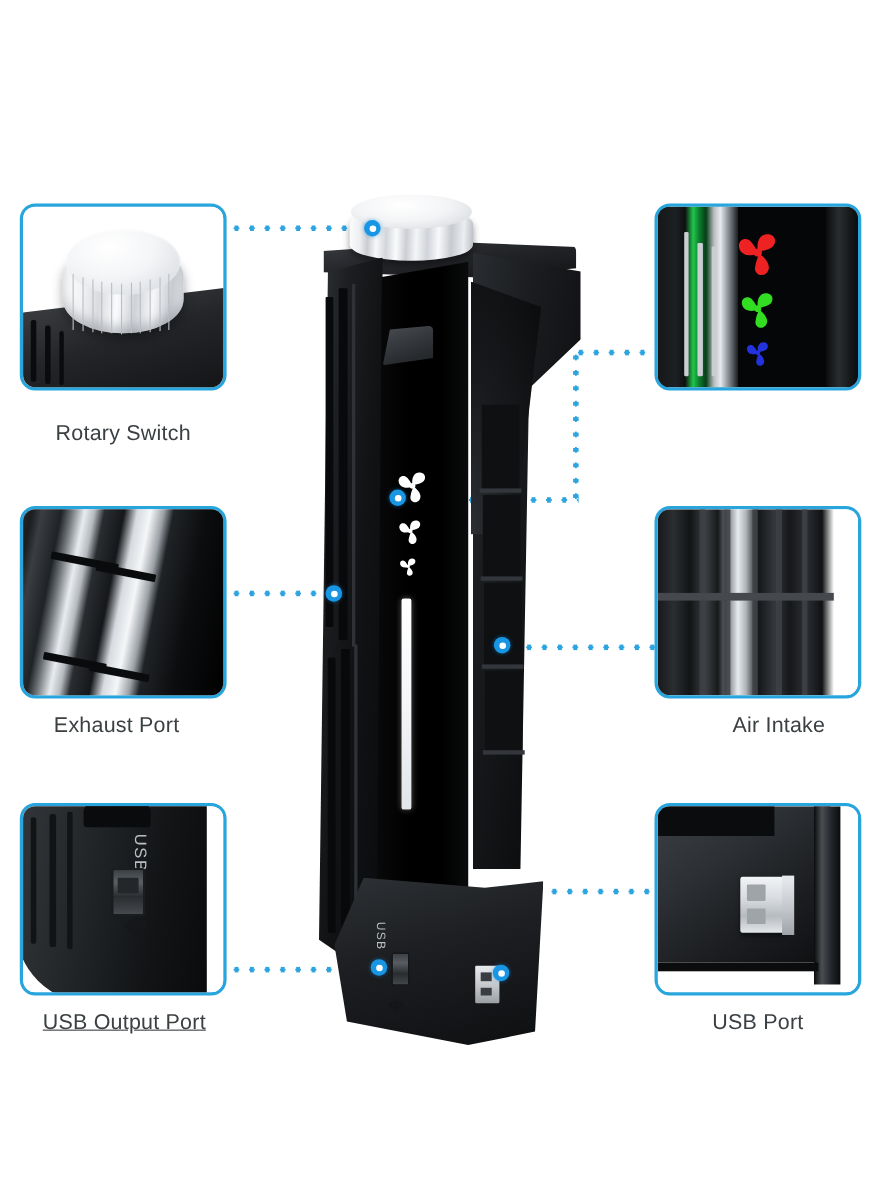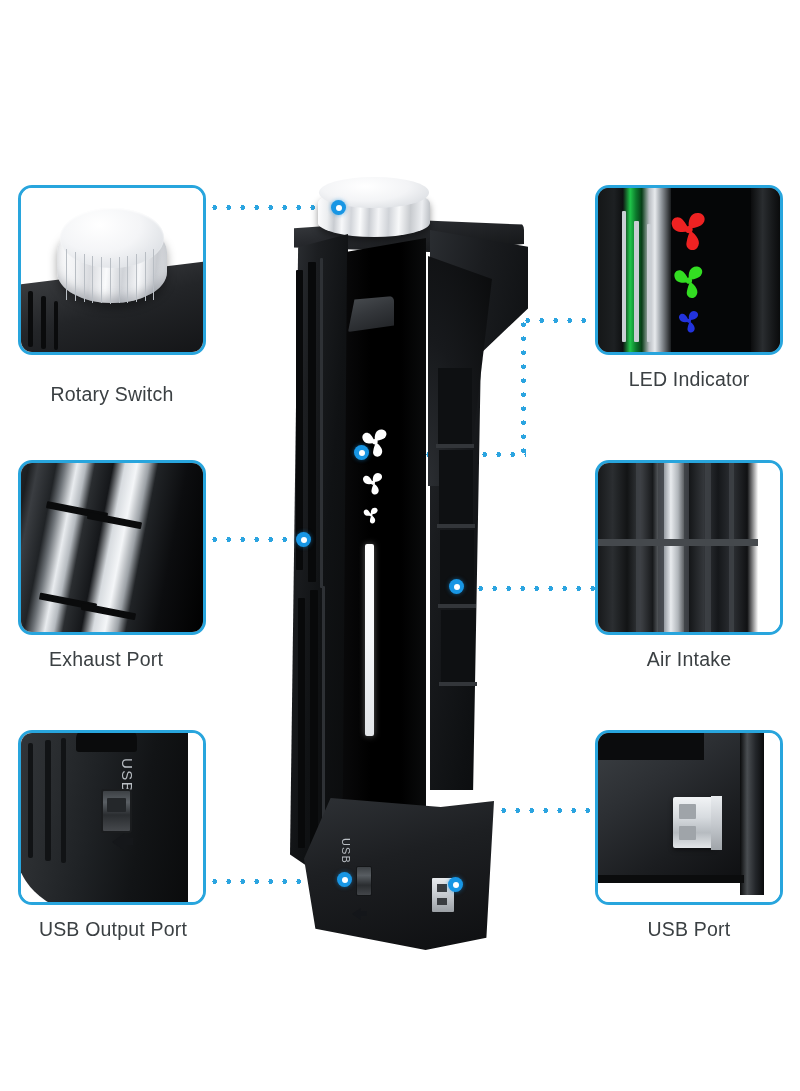--- a/index.html
+++ b/index.html
@@ -23,21 +23,21 @@
   .clabel {
     position: absolute;
     width: 100%;
     text-align: center;
     color: #3b4043;
     font-size: 19.5px;
     font-weight: 400;
     letter-spacing: .2px;
     white-space: nowrap;
   }
-  .clabel.lefty { text-align: left; padding-left: 2px; }
+  .clabel.lefty { text-align: left; padding-left: 2px; text-decoration: underline; }
 
   
   .dotrow {
     position: absolute; height: 5px;
     background-image: radial-gradient(circle closest-side, #2ba4e0 100%, transparent 100%);
     background-size: 14px 5px; background-repeat: repeat-x;
     background-position: 0 50%;
   }
   .dotcol {
     position: absolute; width: 5px;
@@ -332,37 +332,36 @@
             <g fill="#2233dd">
               <path d="M32 30 C30 20 34 10 44 11 C52 12 54 21 47 26 C42 29 36 30 32 30 Z"></path>
               <path d="M32 33 C24 36 13 35 11 26 C9 18 18 13 24 19 C28 23 31 29 32 33 Z"></path>
               <path d="M34 33 C41 38 48 47 42 54 C36 60 27 55 29 47 C30 41 32 36 34 33 Z"></path>
               <circle cx="32" cy="31.5" r="4.5"></circle>
             </g>
           </svg>
         </span>
       </div>
     </div>
-    <div class="clabel" style="top:183px;">LED Indicator</div>
   </div>
 
   <div class="callout" style="left:18px; top:460px; width:176px; height:220px;">
     <div class="cbox" style="width:188px; height:175px;">
       <div class="photo">
         <div class="ex-bg"></div>
         <div class="ex-rib" style="left:14%; top:26%; width:34%; height:7px;"></div>
         <div class="ex-rib" style="left:36%; top:32%; width:30%; height:7px;"></div>
         <div class="ex-rib" style="left:10%; top:80%; width:32%; height:7px;"></div>
         <div class="ex-rib" style="left:33%; top:86%; width:30%; height:7px;"></div>
       </div>
     </div>
     <div class="clabel" style="top:188px;">Exhaust Port</div>
   </div>
 
-  <div class="callout" style="left:595px; top:460px; width:188px; height:220px;">
+  <div class="callout" style="left:595px; top:460px; width:188px; height:220px;padding-left:19px;">
     <div class="cbox" style="width:188px; height:175px;">
       <div class="photo">
         <div class="ai-bg"></div>
         <div class="ai-slat" style="left:21%; width:5px;"></div>
         <div class="ai-slat" style="left:33%; width:6px;"></div>
         <div class="ai-slat" style="left:47%; width:5px;"></div>
         <div class="ai-slat" style="left:59%; width:6px;"></div>
         <div class="ai-slat" style="left:72%; width:5px;"></div>
         <div class="ai-cross" style="top:45%;"></div>
       </div>

